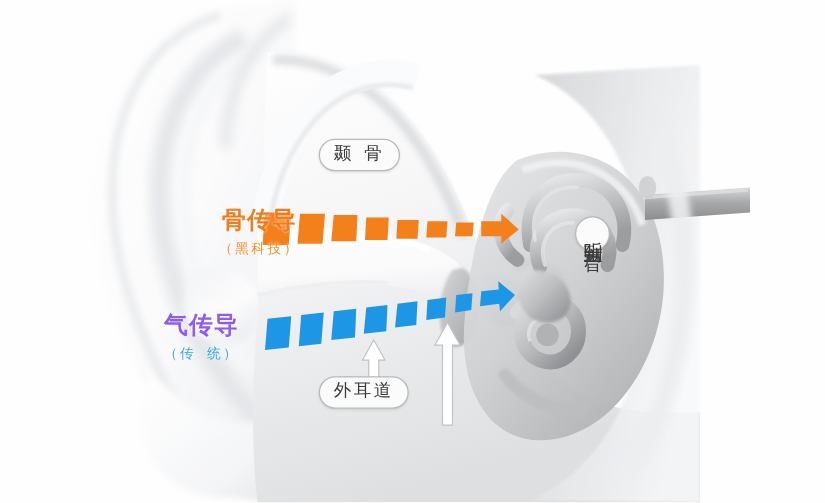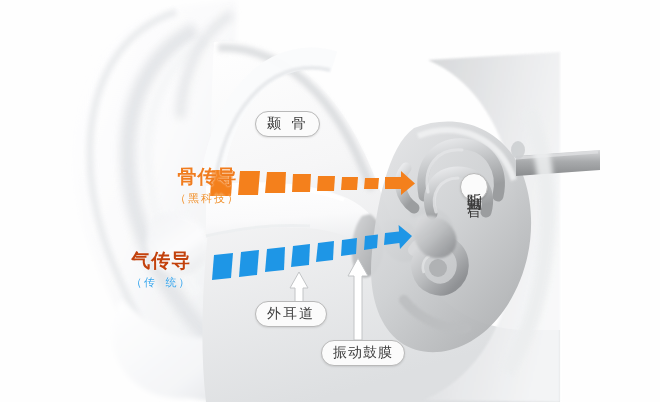--- a/index.html
+++ b/index.html
@@ -12,21 +12,21 @@
   .layer{position:absolute;left:0;top:0;width:660px;height:402px;}
 
   
   .cond{position:absolute;text-align:center;}
   .cond .main{font-size:19px;font-weight:bold;letter-spacing:1px;line-height:1.15;}
   .cond .sub{font-size:11px;letter-spacing:2px;margin-top:3px;font-family:Liberation Mono, monospace;}
   #bone-label{left:131px;top:166px;margin-left:44px;}
   #bone-label .main{color:#F07C1E;text-shadow:0 0 2px rgba(255,255,255,.95);}
   #bone-label .sub{color:#F0912E;text-shadow:0 0 2px rgba(255,255,255,.95);}
   #air-label{left:131px;top:250px;}
-  #air-label .main{color:#c2410c;text-shadow:0 0 2px rgba(255,255,255,.95);}
+  #air-label .main{color:#8b5cf6;text-shadow:0 0 2px rgba(255,255,255,.95);}
   #air-label .sub{color:#35A4EC;text-shadow:0 0 2px rgba(255,255,255,.95);}
 
   
   .pill{
     position:absolute;
     background:#fbfbfb;
     border:1px solid #b9b9b9;
     border-radius:13px;
     color:#3b3b3b;
     font-size:14px;
@@ -285,17 +285,16 @@
 
   <div class="cond" id="air-label">
     <div class="main">气传导</div>
     <div class="sub">（传 统）</div>
   </div>
 
   <div class="pill" id="pill-temporal">颞 骨</div>
 
   <div class="pill" id="pill-canal">外耳道</div>
 
-  <div class="pill" id="pill-eardrum">振动鼓膜</div>
 
   <div class="pill" id="pill-hear">听到声音</div>
 
 </div>
 
 </body></html>

